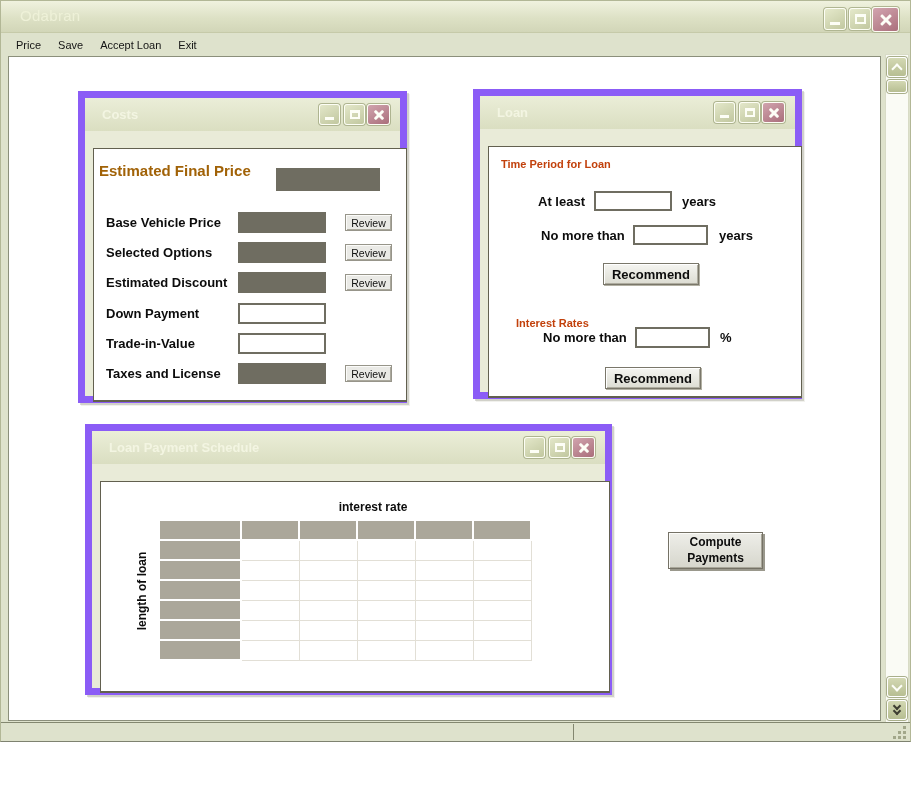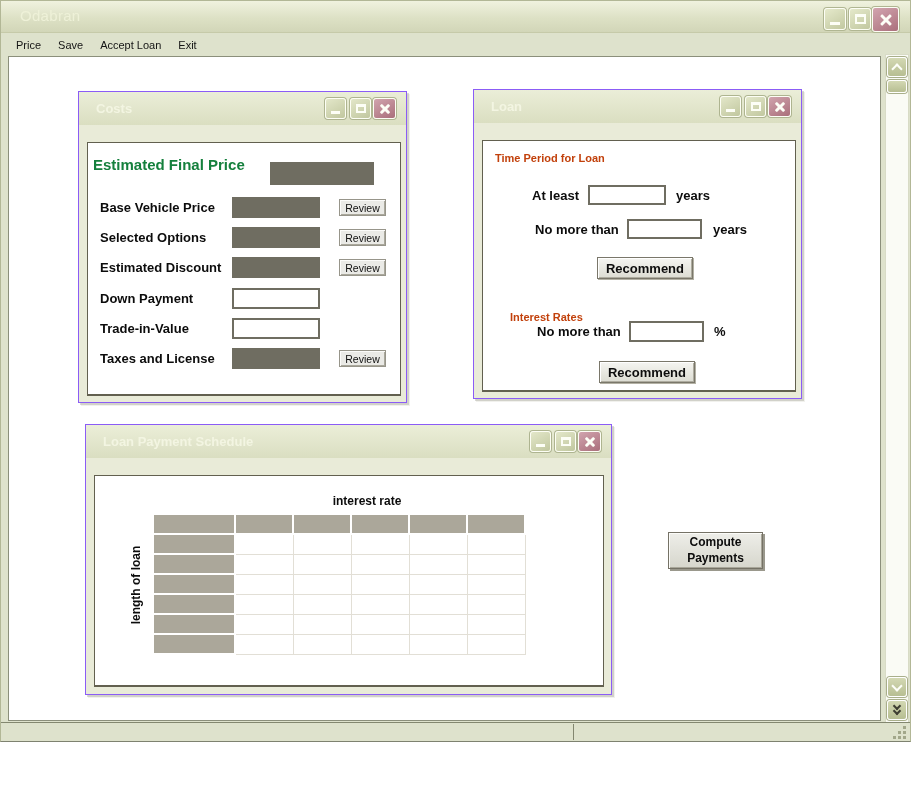--- a/index.html
+++ b/index.html
@@ -53,21 +53,21 @@
   .chev-down { width:8px; height:8px; border-right:2px solid #fdfef8; border-bottom:2px solid #fdfef8; transform:rotate(45deg); margin-bottom:3px; }
   .chev-dd { width:6px; height:6px; border-right:2px solid #3e3e32; border-bottom:2px solid #3e3e32; transform:rotate(45deg); margin:-2px 0 1px 0; }
 
   
   .statusbar { position:absolute; left:0; right:0; bottom:0; height:19px;
     background:#dee2cc; border-top:1px solid #83876f; }
   .status-divider { position:absolute; left:572px; top:1px; bottom:1px; width:1px; background:#83876f; }
   .grip { position:absolute; right:3px; bottom:2px; width:15px; height:14px; cursor:nwse-resize; }
 
   
-  .cwin { position:absolute; background:#e9ebd8; border:1px solid #8b5cf6;
+  .cwin { position:absolute; background:#e9ebd8; border:7px solid #8b5cf6;
     box-shadow:2px 2px 0 rgba(150,150,135,0.35), 3px 3px 0 rgba(190,190,175,0.22); }
   .ctitle { position:absolute; left:0; top:0; right:0; height:33px;
     background:linear-gradient(#ebeed8, #dadec1); cursor:move; }
   .ctitle-text { position:absolute; left:17px; top:9px; font-size:13px; font-weight:bold; color:#f3f5e2; }
   .cbtn { position:absolute; top:6px; width:21px; height:21px; border-radius:3px;
     border:1px solid #fdfef5; box-shadow:0 0 0 1px #aeb490;
     background:linear-gradient(150deg,#e3e7c9,#c1c79f);
     display:flex; align-items:center; justify-content:center; cursor:pointer; }
   .cbtn.close { background:linear-gradient(150deg,#d1a4ae,#aa6f7b); width:23px; }
   .cbtn .minbar { width:9px; height:3px; margin-top:8px; }
@@ -78,23 +78,23 @@
     border:1px solid #62604f; border-bottom-width:2px; }
 
   .win-costs { left:77px; top:90px; width:329px; height:312px; }
   .win-costs .cpanel { width:314px; height:254px; }
   .win-loan { left:472px; top:88px; width:329px; height:310px; }
   .win-loan .cpanel { width:314px; height:252px; }
   .win-sched { left:84px; top:423px; width:527px; height:271px;padding-left:21px; }
   .win-sched .cpanel { width:510px; height:212px; }
 
   
-  .efp-label { position:absolute; left:5px; top:13px; font-size:15px; font-weight:bold; color:#15803d; }
+  .efp-label { position:absolute; left:5px; top:13px; font-size:15px; font-weight:bold; color:#a16207; }
   .efp-box { position:absolute; left:182px; top:19px; width:104px; height:23px; background:#6f6d61; }
-  .crow { position:absolute; left:0; width:100%; height:24px; }
+  .crow { position:absolute; left:0; width:100%; height:24px;margin-top:9px; }
   .crow-label { position:absolute; left:12px; top:3px; font-size:13px; font-weight:bold; color:#0c0c0c; white-space:nowrap; }
   .filled-box { position:absolute; left:144px; top:0; width:88px; height:21px; background:#6f6d61; }
   .costs-input { position:absolute; left:144px; top:0; width:88px; height:21px;
     border:2px solid #6f6d61; background:#ffffff; font-size:12px; padding:0 3px; }
   .review-btn { position:absolute; left:251px; top:2px; width:47px; height:17px;
     background:#eaeae6; border:1px solid #97958a;
     box-shadow:inset 1px 1px 0 #fbfbf9, inset -1px -1px 0 #aaa89c;
     font-size:10.5px; color:#111; display:flex; align-items:center; justify-content:center; cursor:pointer;
     font-family:"Liberation Sans", sans-serif; }
 

